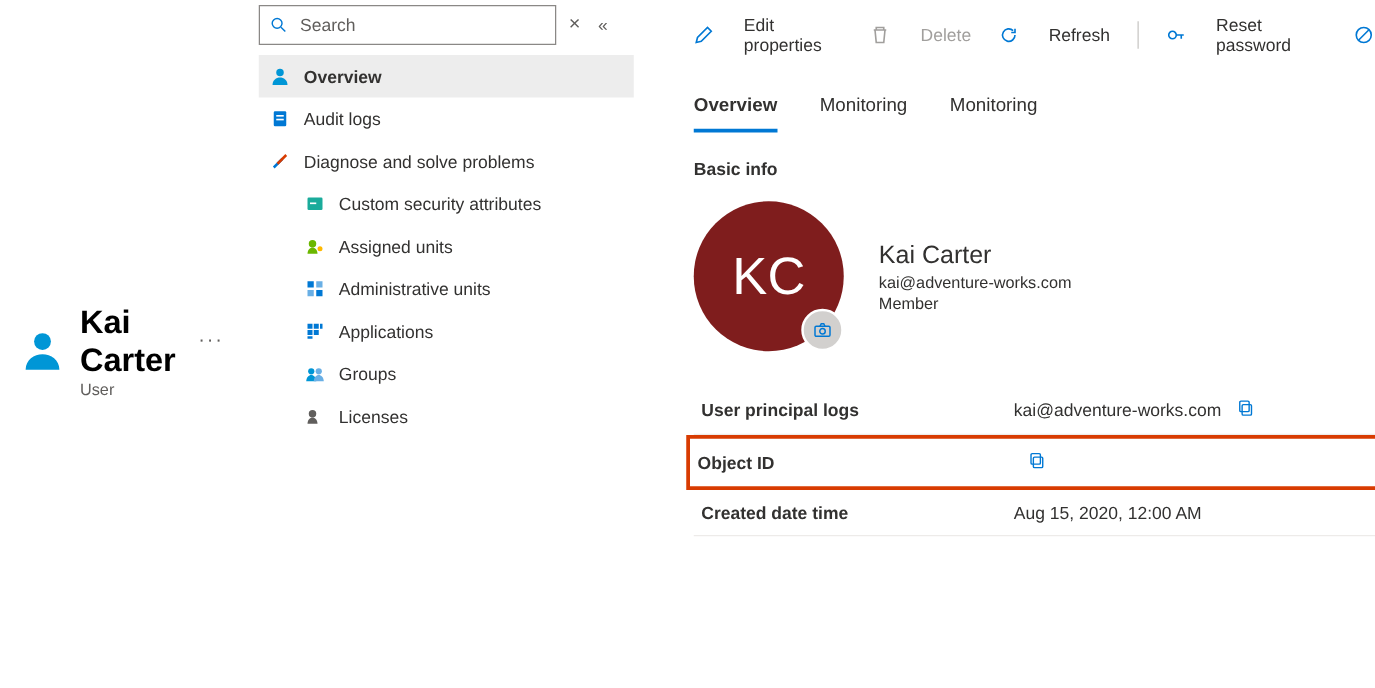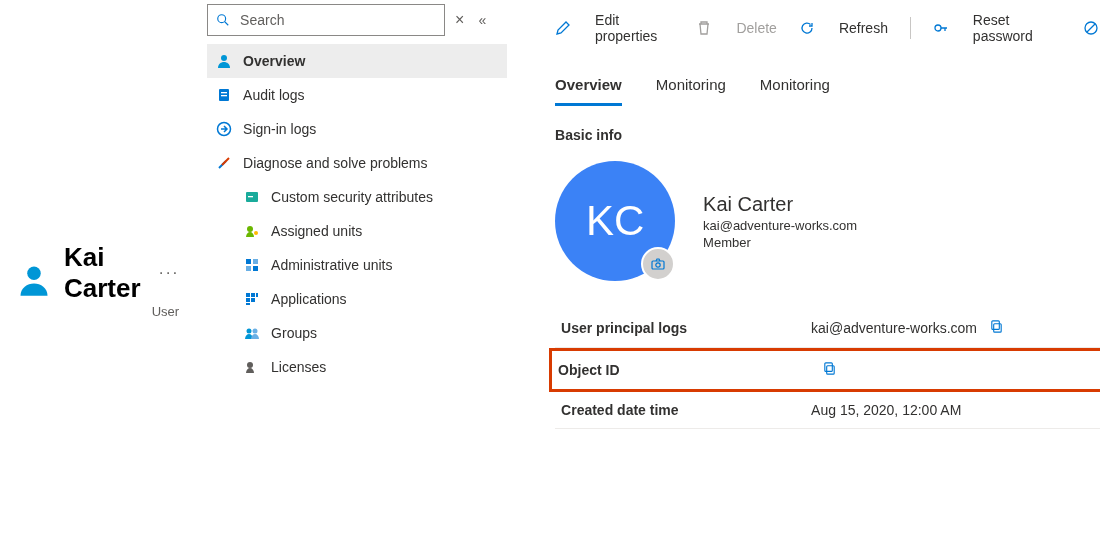--- a/index.html
+++ b/index.html
@@ -26,21 +26,20 @@
   .header-title {
     font-size: 26px;
     font-weight: 600;
     color: #000;
     margin: 0;
   }
   .header-subtitle {
     font-size: 13px;
     color: #605e5c;
     margin-top: 0px;
-    text-align: right;
   }
   .more-dots { color: #605e5c; font-size: 16px; letter-spacing: 1.5px; }
 
   .body { display: flex; flex: 1; min-height: 0; }
 
   .sidebar {
     width: 320px;
     border-right: none;
     padding: 4px 8px 8px 12px;
     display: flex;
@@ -143,21 +142,21 @@
   }
   .avatar-wrap {
     position: relative;
     width: 120px;
     height: 120px;
   }
   .avatar {
     width: 120px;
     height: 120px;
     border-radius: 50%;
-    background: #3b82f6;
+    background: #7f1d1d;
     display: flex;
     align-items: center;
     justify-content: center;
     color: #fff;
     font-size: 42px;
     font-weight: 400;
   }
   .cam-btn {
     position: absolute;
     right: 0px;
@@ -255,29 +254,20 @@
       </div>
       <div class="sidebar-item">
         <span class="sicon">
             <svg viewBox="0 0 16 16">
               <rect x="3" y="2" width="10" height="12" rx="1" fill="#0078d4"></rect>
               <rect x="5" y="5" width="6" height="1.3" fill="#fff"></rect>
               <rect x="5" y="8" width="6" height="1.3" fill="#fff"></rect>
             </svg>
           </span>
         <span>Audit logs</span>
-      </div>
-      <div class="sidebar-item">
-        <span class="sicon">
-            <svg viewBox="0 0 16 16">
-              <circle cx="8" cy="8" r="6.5" fill="none" stroke="#0078d4" stroke-width="1.5"></circle>
-              <path d="M5 8h5M8 5l3 3-3 3" fill="none" stroke="#0078d4" stroke-width="1.5"></path>
-            </svg>
-          </span>
-        <span>Sign-in logs</span>
       </div>
       <div class="sidebar-item">
         <span class="sicon">
             <svg viewBox="0 0 16 16">
               <path d="M3 13L10 6" stroke="#0078d4" stroke-width="2"></path>
               <path d="M13 3L6 10" stroke="#d83b01" stroke-width="2"></path>
             </svg>
           </span>
         <span>Diagnose and solve problems</span>
       </div>

